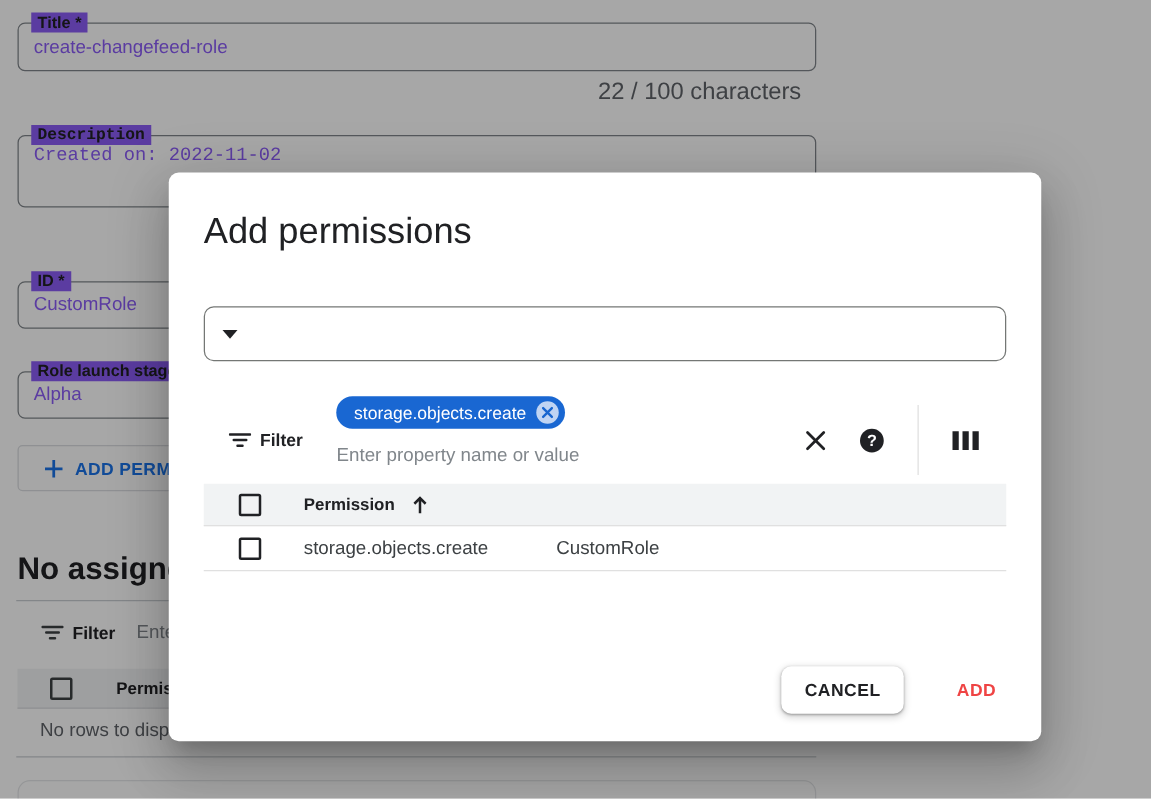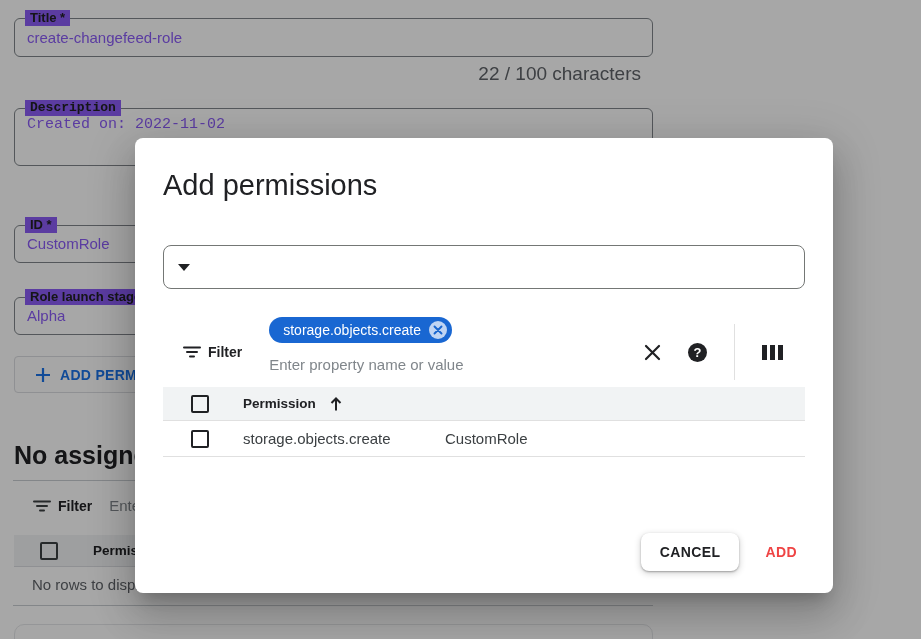--- a/index.html
+++ b/index.html
@@ -213,21 +213,21 @@
   }
   .prow-data {
     height: 36px;
     border-bottom: 1px solid #e0e0e0;
     font-size: 15px; color: #3c4043;
   }
   .th-perm { display: flex; align-items: center; gap: 13px; }
 
   .dlg-actions {
     position: absolute; right: 36px; bottom: 22px;
-    display: flex; align-items: center; gap: 26px;
+    display: flex; align-items: center; gap: 42px;
   }
   .btn-cancel {
     height: 38px; padding: 0 19px;
     background: #fff; border: none; border-radius: 8px;
     font-size: 14px; font-weight: 700; letter-spacing: .4px;
     color: #202124;
     font-family: "Liberation Sans", sans-serif;
     box-shadow: 0 1px 2px rgba(0,0,0,.3), 0 2px 6px 1px rgba(0,0,0,.15);
     cursor: pointer;
   }

